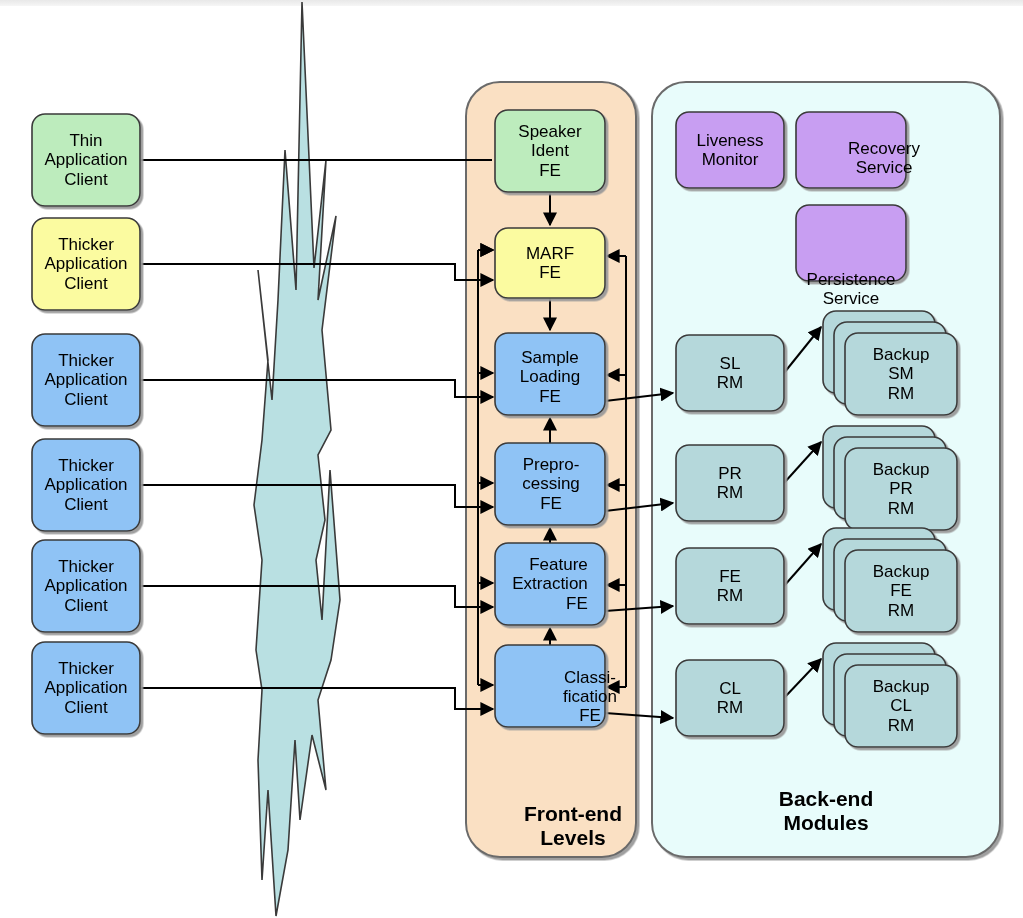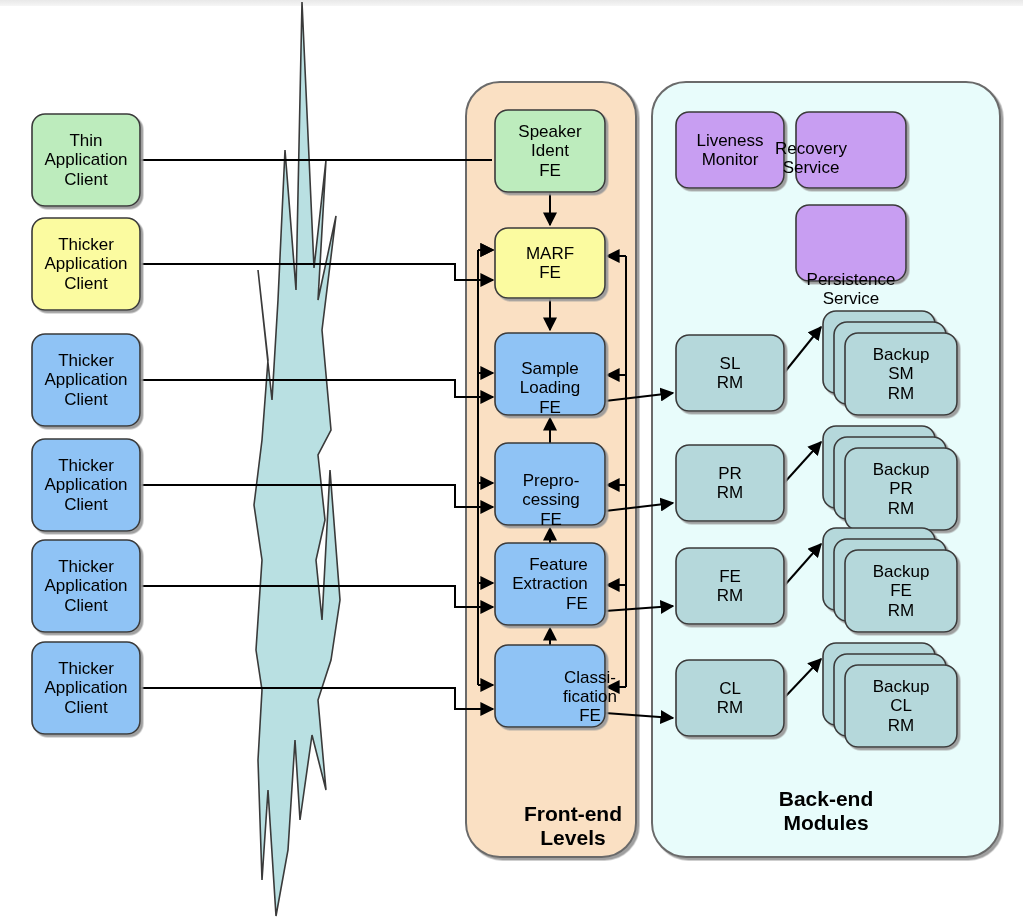--- a/index.html
+++ b/index.html
@@ -130,35 +130,35 @@
 Application
 Client</div>
       <div class="lbl box-lbl" style="left: 32px; top: 642px; width: 108px; height: 92px;">Thicker
 Application
 Client</div>
       <div class="lbl box-lbl" style="left: 495px; top: 110px; width: 110px; height: 82px;">Speaker
 Ident
 FE</div>
       <div class="lbl box-lbl" style="left: 495px; top: 228px; width: 110px; height: 70px;">MARF
 FE</div>
-      <div class="lbl box-lbl" style="left: 495px; top: 347px; width: 110px; height: 82px;">Sample
+      <div class="lbl box-lbl" style="left: 495px; top: 336px; width: 110px; height: 82px;">Sample
 Loading
 FE</div>
-      <div class="lbl box-lbl" style="left: 495px; top: 443px; width: 112px; height: 82px; margin-top: 16px;">Prepro-
+      <div class="lbl box-lbl" style="left: 495px; top: 443px; width: 112px; height: 82px;">Prepro-
 cessing
 FE</div>
       <div class="lbl box-lbl" style="left: 495px; top: 543px; width: 110px; height: 82px; text-align: right;">Feature
 Extraction
 FE</div>
       <div class="lbl box-lbl" style="left: 507px; top: 645px; width: 110px; height: 103px; padding-left: 28px;">Classi-
 fication
 FE</div>
       <div class="lbl box-lbl" style="left: 676px; top: 112px; width: 108px; height: 76px; border-radius: 13px;">Liveness
 Monitor</div>
-      <div class="lbl box-lbl" style="left: 756px; top: 112px; width: 110px; height: 92px;">Recovery
+      <div class="lbl box-lbl" style="left: 829px; top: 112px; width: 110px; height: 92px;">Recovery
 Service</div>
       <div class="lbl box-lbl" style="left: 796px; top: 205px; width: 110px; height: 76px; margin-top: 46px;">Persistence
 Service</div>
       <div class="lbl box-lbl" style="left: 676px; top: 335px; width: 108px; height: 76px;">SL
 RM</div>
       <div class="lbl box-lbl" style="left: 676px; top: 445px; width: 108px; height: 76px;">PR
 RM</div>
       <div class="lbl box-lbl" style="left: 676px; top: 548px; width: 108px; height: 76px;">FE
 RM</div>
       <div class="lbl box-lbl" style="left: 676px; top: 660px; width: 108px; height: 76px;">CL

